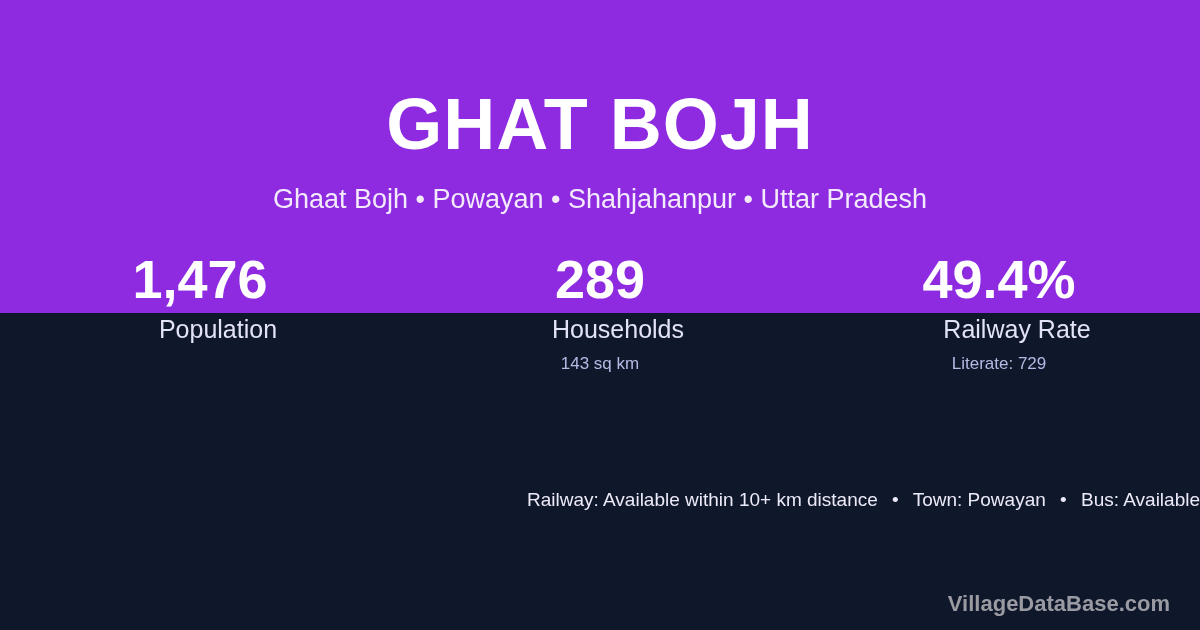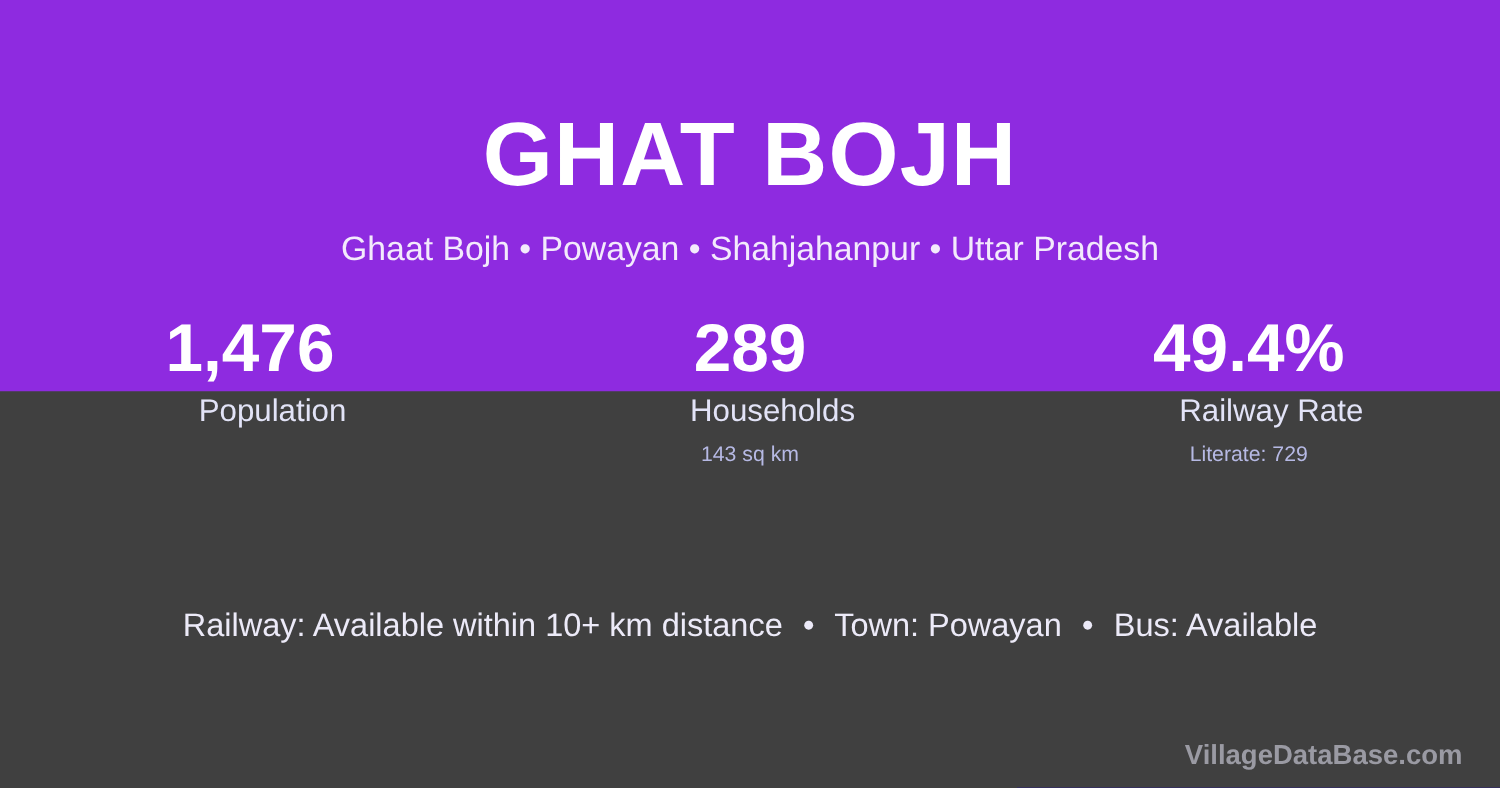--- a/index.html
+++ b/index.html
@@ -12,21 +12,21 @@
     height: 630px;
     overflow: hidden;
     font-family: "Liberation Sans", sans-serif;
     background: #1a07b4;
   }
 
   .card {
     position: relative;
     width: 1200px;
     height: 630px;
-    background: #404040;
+    background: #0f172a;
     overflow: hidden;
   }
 
   
   .purple-band {
     position: absolute;
     left: 0;
     top: 0;
     width: 1200px;
     height: 313px;
@@ -109,22 +109,22 @@
   .stat.col-3 .stat-value,
   .stat.col-3 .stat-label,
   .stat.col-3 .stat-sub { transform: translateX(-1px); }
 
   
   .facilities {
     position: absolute;
     left: 0;
     top: 485px;
     width: 1200px;
-    text-align: center;
-    font-size: 26px;
+    text-align: right;
+    font-size: 19px;
     line-height: 30px;
     font-weight: 400;
     color: #eceaf8;
     white-space: nowrap;
   }
   .facilities .sep {
     display: inline-block;
     padding: 0 9px;
     color: #eceaf8;
   }

